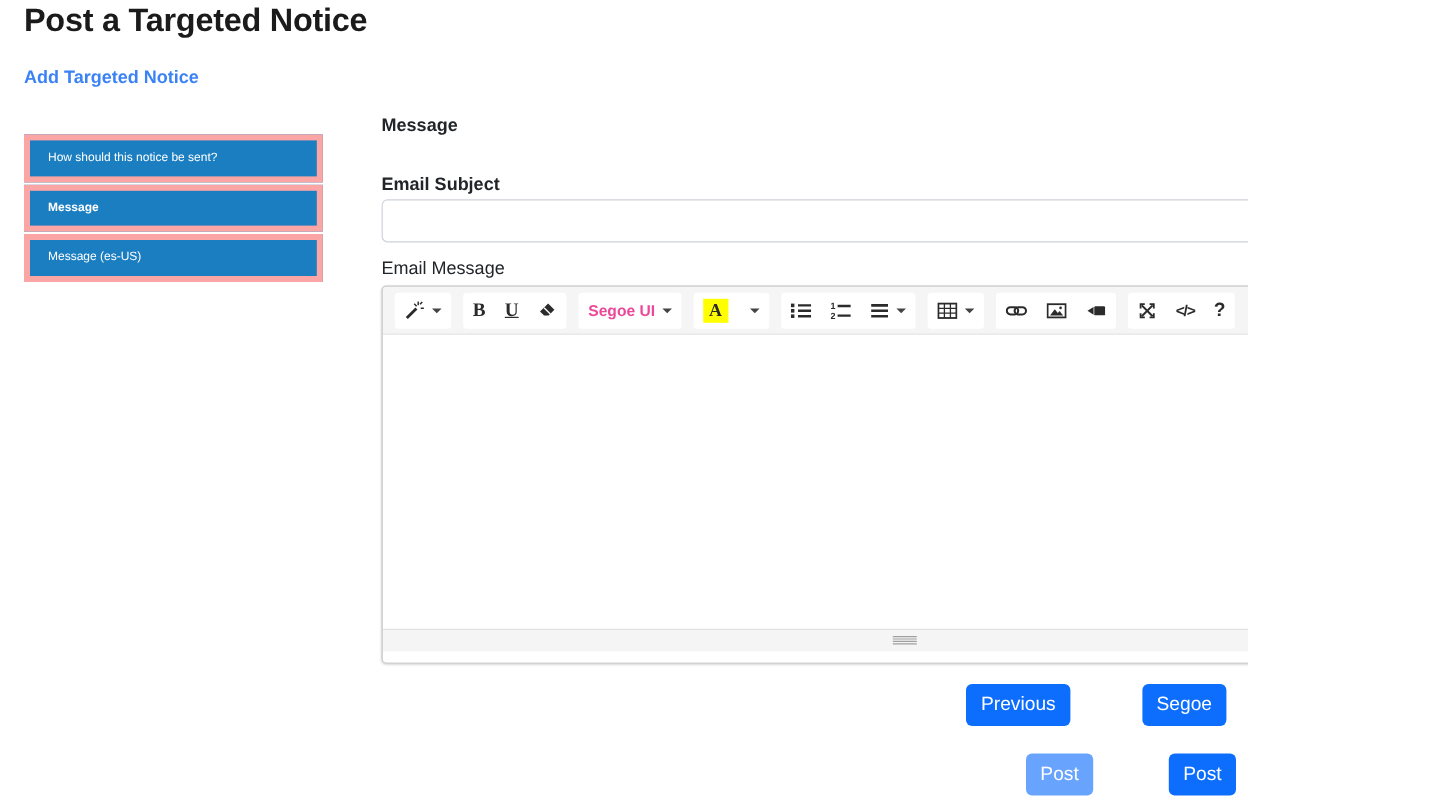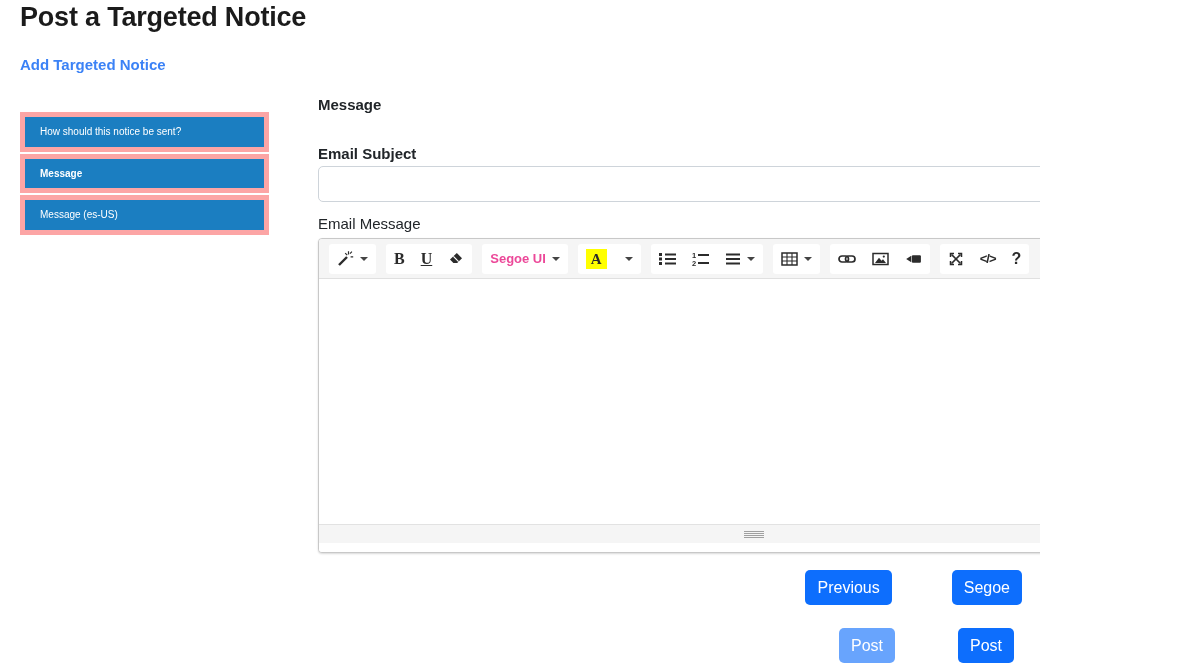--- a/index.html
+++ b/index.html
@@ -45,21 +45,21 @@
            border-top:4.5px solid #444; margin-left:6px; }
   .caret.tight { margin-left:2px; }
 
   .edit-area { flex:1 1 auto; background:#fff; padding:8px 10px; font-size:14px; outline:none; }
   .statusbar { flex:0 0 12px; background:#f5f5f5; border-top:1px solid #e2e2e2;
                display:flex; align-items:center; justify-content:center; cursor:ns-resize; }
   .editor-footer { flex:0 0 9px; background:#fff; }
 
   
   .btn-row1 { position:absolute; top:570px; right:18px; display:flex; gap:16px; }
-  .btn-row2 { position:absolute; top:628px; right:26px; display:flex; gap:19px; }
+  .btn-row2 { position:absolute; top:628px; right:10px; display:flex; gap:19px; }
   .btn { height:35px; border:none; border-radius:5px; background:#0d6efd; color:#ffffff;
          font-size:16px; padding:0 12px; cursor:pointer; font-family:inherit;margin-left:44px; }
   .btn.disabled { opacity:.62; cursor:default; }
 </style>
 </head>
 <body>
 
 <div id="app">
 
   <div class="page-title">Post a Targeted Notice</div>

